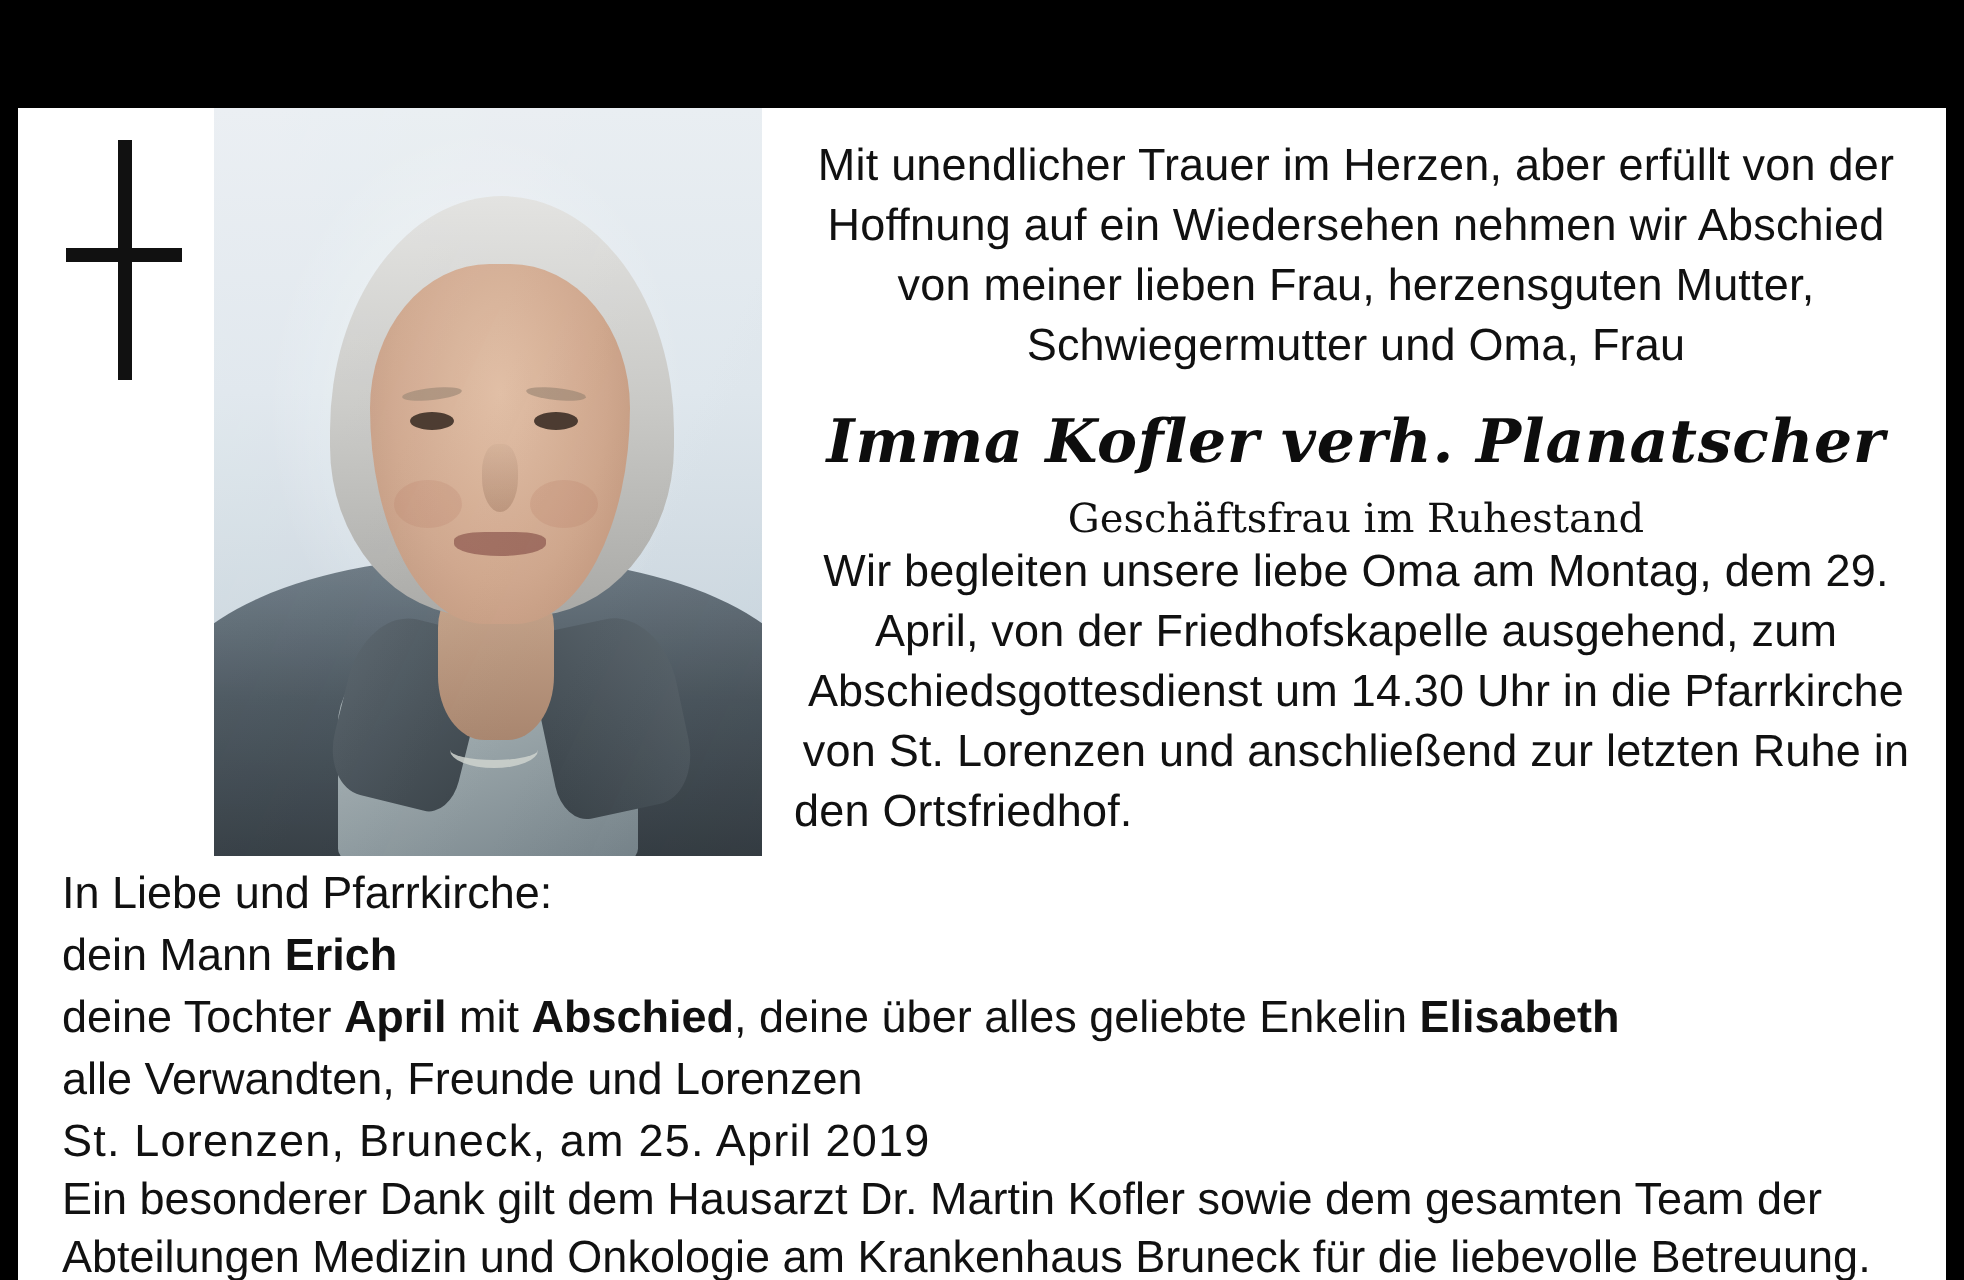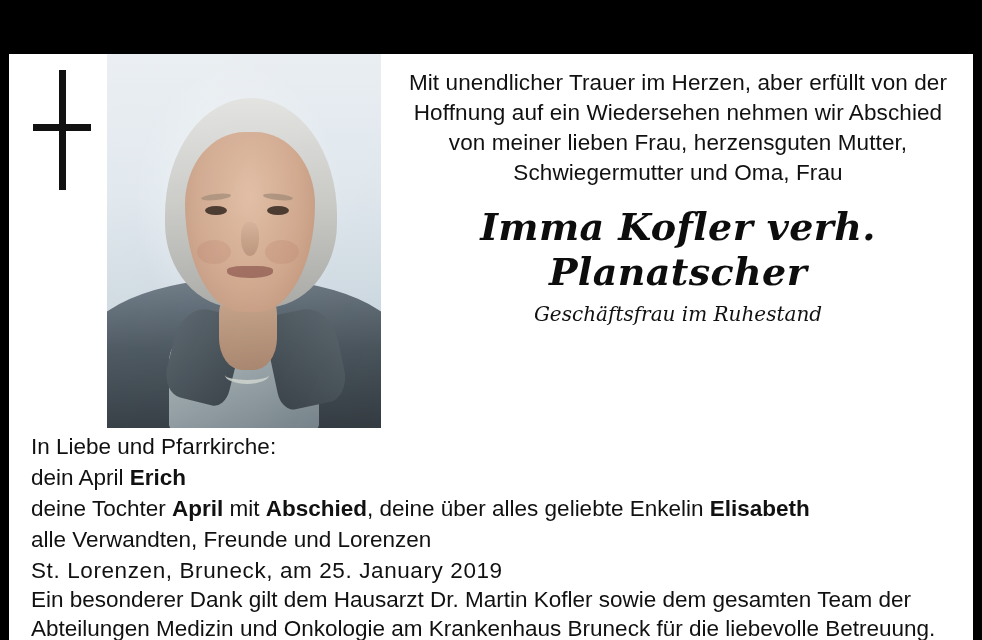--- a/index.html
+++ b/index.html
@@ -224,29 +224,28 @@
     font-size: 22.5px;
     line-height: 30px;
     letter-spacing: .1px;
   }
   .name {
     margin: 16px 0 0 0;
     text-align: center;
     font-family: "DejaVu Serif", serif;
     font-style: italic;
     font-weight: 700;
-    font-size: 38px;
+    font-size: 30px;
     letter-spacing: .4px;
     color: #0d0d0d;
   }
   .role {
     margin: 8px 0 0 0;
     text-align: center;
     font-family: "DejaVu Serif", serif;
-    font-style: italic;
     font-size: 20px;
     color: #111;
   }
   .dates {
     margin: 14px 0 0 0;
     text-align: center;
     font-size: 22px;
     font-weight: 700;
     color: #111;
   }
@@ -321,33 +320,34 @@
           <div class="nose"></div>
           <div class="mouth"></div>
           <div class="grain"></div>
         </div>
       </div>
 
       <div class="head-text">
         <p>Mit unendlicher Trauer im Herzen, aber erfüllt von der Hoffnung auf ein Wiedersehen nehmen wir Abschied von meiner lieben Frau, herzensguten Mutter, Schwiegermutter und Oma, Frau</p>
         <div class="name">Imma Kofler verh. Planatscher</div>
         <div class="role">Geschäftsfrau im Ruhestand</div>
+        <p class="funeral">Wir begleiten unsere liebe Oma am Montag, dem 29. April, von der Friedhofskapelle ausgehend, zum Abschiedsgottesdienst um 14.30 Uhr in die Pfarrkirche von St. Lorenzen und anschließend zur letzten Ruhe in den Ortsfriedhof.</p>
       </div>
 
     </div>
 
     <div class="lower">
       <p class="block">In Liebe und Pfarrkirche:</p>
       <p class="block">
-        <span>dein April </span><b>Erich</b>
+        <span>dein Mann </span><b>Erich</b>
       </p>
       <p class="block">
         <span>deine Tochter </span><b>April</b><span> mit </span><b>Abschied</b><span>, deine über alles geliebte Enkelin </span><b>Elisabeth</b>
       </p>
       <p class="block">alle Verwandten, Freunde und Lorenzen</p>
-      <p class="place">St. Lorenzen, Bruneck, am 25. January 2019</p>
+      <p class="place">St. Lorenzen, Bruneck, am 25. April 2019</p>
       <p class="thanks">Ein besonderer Dank gilt dem Hausarzt Dr. Martin Kofler sowie dem gesamten Team der Abteilungen Medizin und Onkologie am Krankenhaus Bruneck für die liebevolle Betreuung.</p>
     </div>
 
     <div class="footer">Bestattung Christof Gasser - 0474/050505</div>
 
   </div>
 </div>
 
 </body></html>

